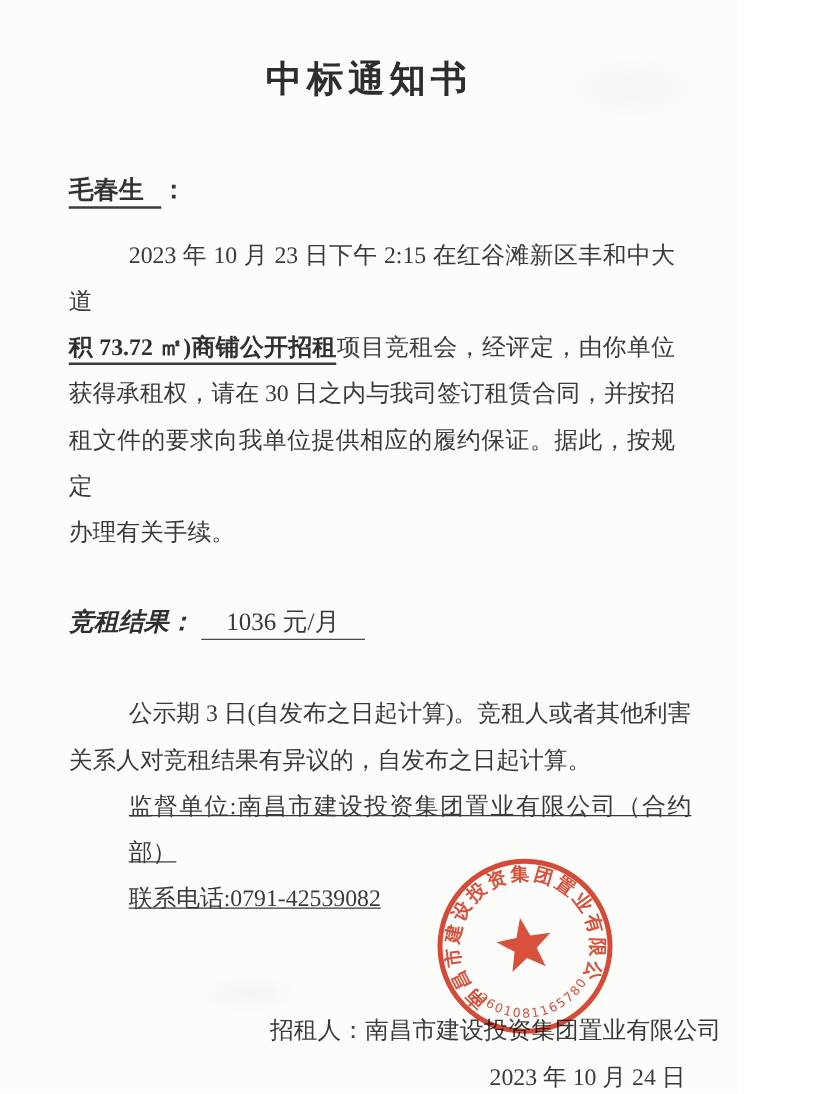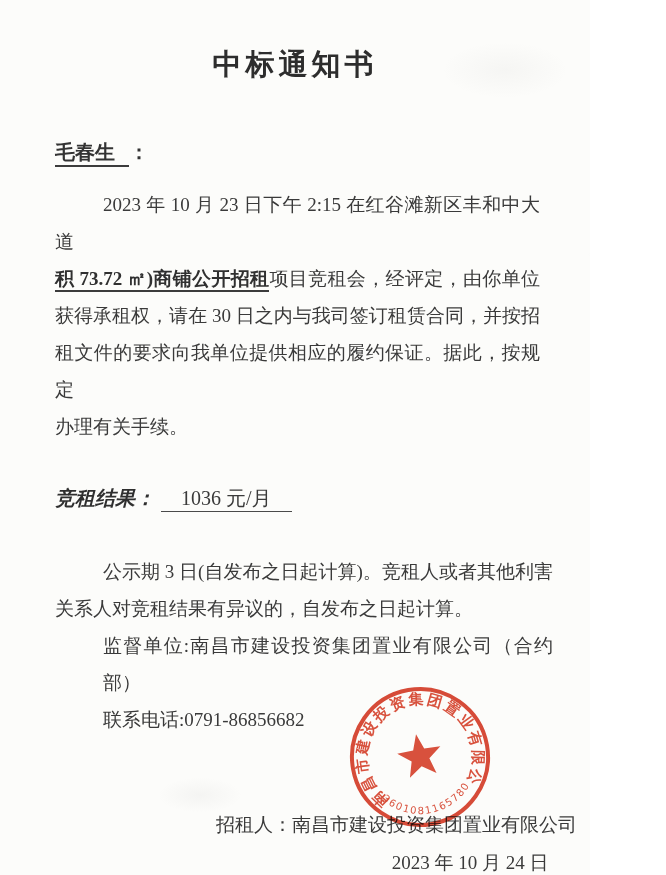--- a/index.html
+++ b/index.html
@@ -62,21 +62,21 @@
   .result-value {
     border-bottom: 1.5px solid #4a4a4a;
     padding: 0 20px 2px 20px;
     margin-left: 6px;
   }
   .notice {
     margin: 40px 37px 0 55px;
     font-size: 19px;
     line-height: 37px;
   }
-  .notice .indent2 { padding-left: 48px; }
+  .notice .indent2 { padding-left: 48px; text-decoration: underline; }
   .sign { margin-top: 72px; font-size: 19px; text-align: center; }
   .sign-line { margin-left: 203px; line-height: 30px; }
   .date-line { margin-left: 350px; margin-top: 8px; line-height: 30px; }
   .stamp {
     position: absolute;
     left: 345px; top: 682px;
     width: 150px; height: 150px;
     transform: rotate(-10deg);
     mix-blend-mode: multiply;
     opacity: 0.92;
@@ -114,21 +114,21 @@
     <div class="line jlast"><span>租文件的要求向我单位提供相应的履约保证。据此，按规定</span></div>
     <div class="line"><span>办理有关手续。</span></div>
   </div>
 
   <div class="result"><span class="result-label">竞租结果：</span><span class="result-value">1036 元/月</span></div>
 
   <div class="notice">
     <div class="line jlast indent"><span>公示期 3 日(自发布之日起计算)。竞租人或者其他利害</span></div>
     <div class="line"><span>关系人对竞租结果有异议的，自发布之日起计算。</span></div>
     <div class="line indent2"><span>监督单位:南昌市建设投资集团置业有限公司（合约部）</span></div>
-    <div class="line indent2"><span>联系电话:0791-86856682</span></div>
+    <div class="line indent2"><span>联系电话:0791-42539082</span></div>
   </div>
 
   <div class="sign">
     <div class="sign-line"><span>招租人：</span><span>南昌市建设投资集团置业有限公司</span></div>
     <div class="date-line">2023 年 10 月 24 日</div>
   </div>
 
   <svg class="stamp" viewBox="0 0 150 150" xmlns="http://www.w3.org/2000/svg">
     <defs>
       <path id="arcTop" d="M 37.5 112.5 A 53 53 0 1 1 112.5 112.5"></path>

